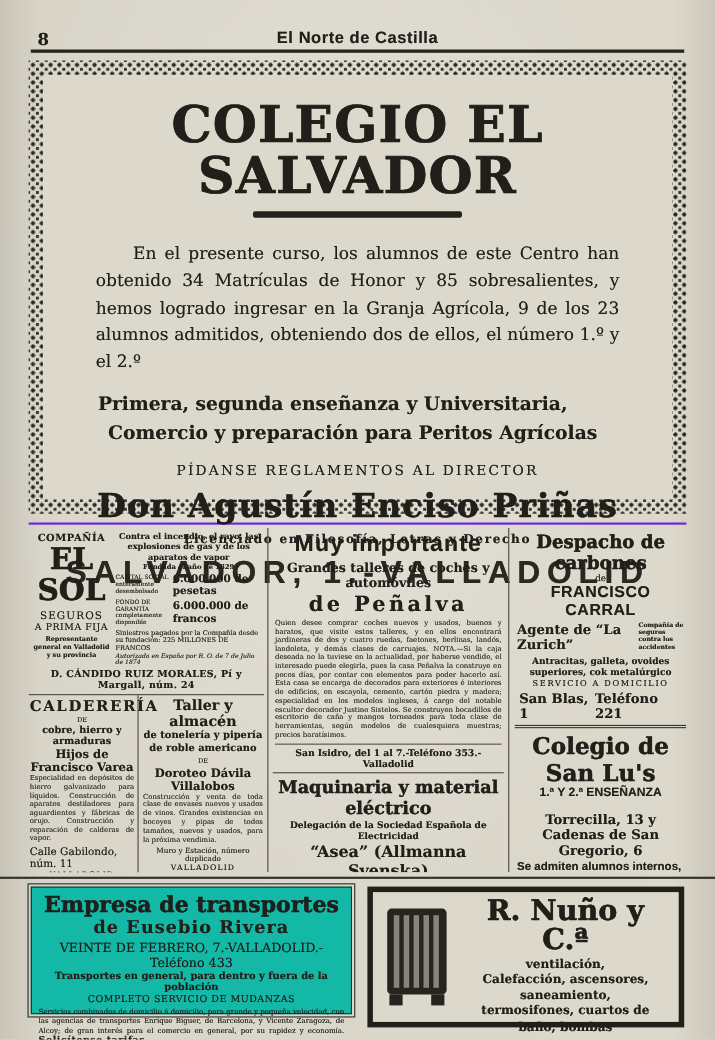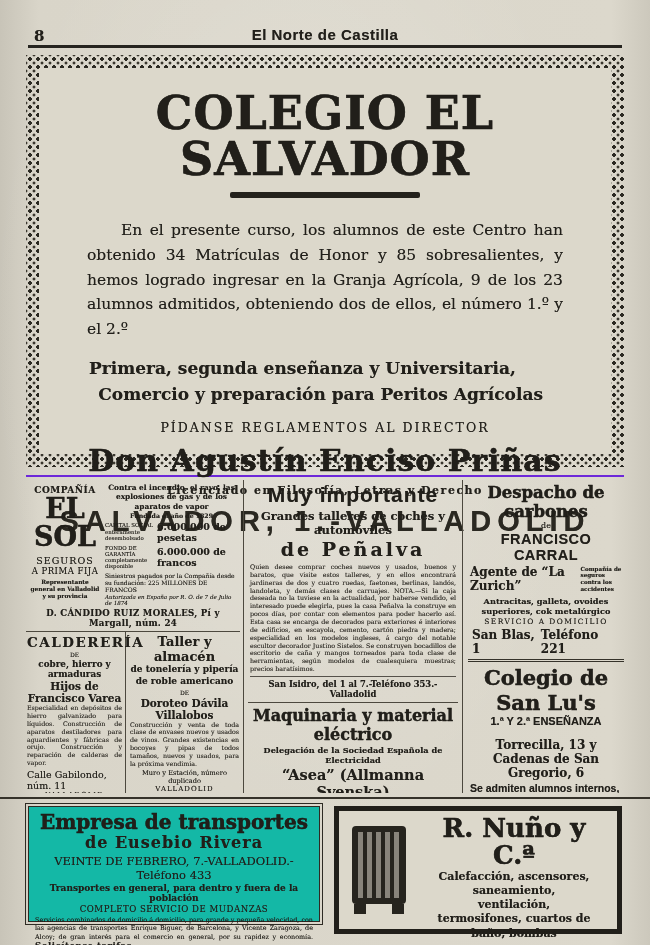--- a/index.html
+++ b/index.html
@@ -291,21 +291,21 @@
           <rect x="19" y="12" width="5" height="66" fill="#d8d4c8" opacity="0.55"></rect>
           <rect x="28" y="12" width="5" height="66" fill="#d8d4c8" opacity="0.55"></rect>
           <rect x="37" y="12" width="5" height="66" fill="#d8d4c8" opacity="0.55"></rect>
           <rect x="46" y="12" width="5" height="66" fill="#d8d4c8" opacity="0.55"></rect>
           <rect x="6" y="84" width="12" height="10" fill="#26241e"></rect>
           <rect x="44" y="84" width="12" height="10" fill="#26241e"></rect>
         </svg>
       </div>
       <div class="nuno-body">
         <div class="nuno-title">R. Nuño y C.ª</div>
+        <div class="nuno-l">ventilación,</div>
         <div class="nuno-l">Calefacción, ascensores, saneamiento,</div>
-        <div class="nuno-l">ventilación,</div>
         <div class="nuno-l">termosifones, cuartos de baño, bombas</div>
 
       </div>
     </div>
   </div>
 
 </div>
 
 </body></html>

